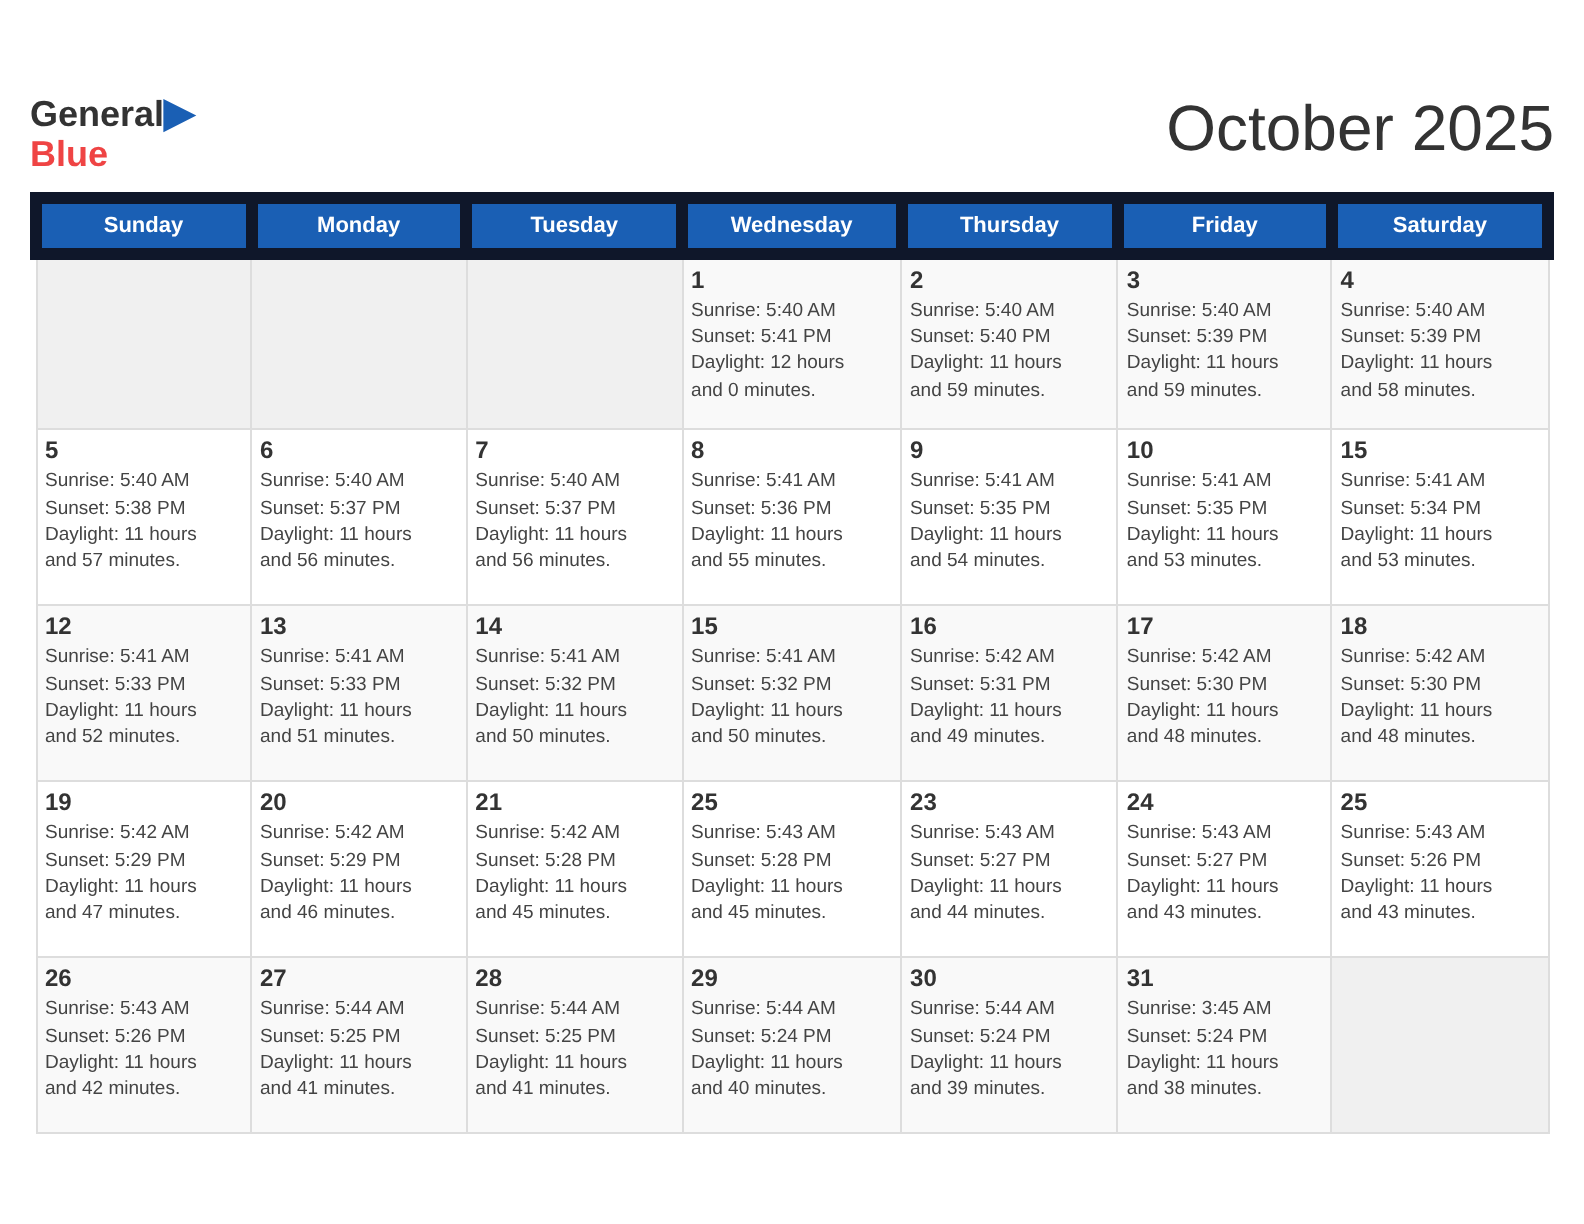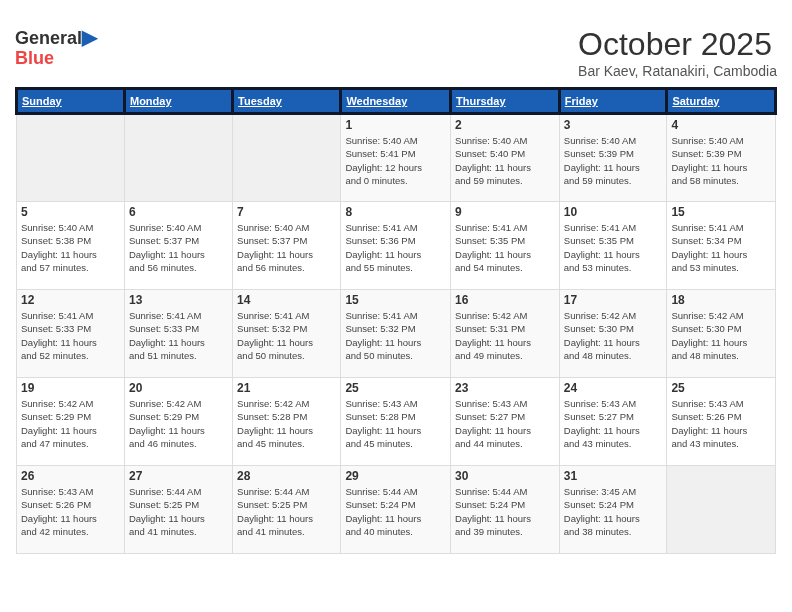--- a/index.html
+++ b/index.html
@@ -6,20 +6,21 @@
     body {
       font-family: Arial, sans-serif;
       background: #fff;
       width: 792px;
       height: 612px;
       overflow: hidden;
     }
     .page {
       width: 792px;
       padding: 26px 15px;
+      margin-top: 20px;
     }
     .header {
       display: flex;
       justify-content: space-between;
       align-items: flex-start;
       margin-bottom: 8px;
     }
     .logo {
       display: flex;
       align-items: center;
@@ -44,24 +45,23 @@
     }
     .calendar {
       width: 100%;
       border-collapse: collapse;
       font-size: 10px;
     }
     .calendar thead th {
       background: #1a5fb4;
       color: #fff;
       padding: 5px 4px;
-      text-align: left;
+      text-align: center;
       font-size: 11px;
-      border: 3px solid #0f172a;
-      text-decoration: underline;
+      border: 6px solid #0f172a;
     }
     .calendar tbody td {
       border: 1px solid #ddd;
       vertical-align: top;
       padding: 3px 4px;
       width: 113px;
       height: 88px;
       background: #fff;
     }
     .calendar tbody tr:nth-child(odd) td {
@@ -96,21 +96,20 @@
         <div class="logo-text">
           <span class="logo-general">General</span><span style="color:#1a5fb4; font-size:20px;">▶</span>
         </div>
         <div class="logo-text">
           <span class="logo-blue">Blue</span>
         </div>
       </div>
     </div>
     <div class="title-block">
       <div class="month-title">October 2025</div>
-      <div class="subtitle">Bar Kaev, Ratanakiri, Cambodia</div>
     </div>
   </div>
 
   <table class="calendar">
     <thead>
       <tr>
       <th>Sunday</th>
           <th>Monday</th>
           <th>Tuesday</th>
           <th>Wednesday</th>

